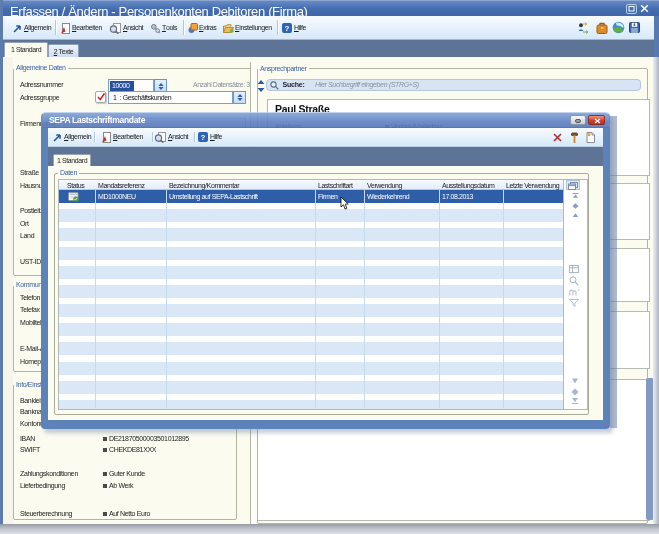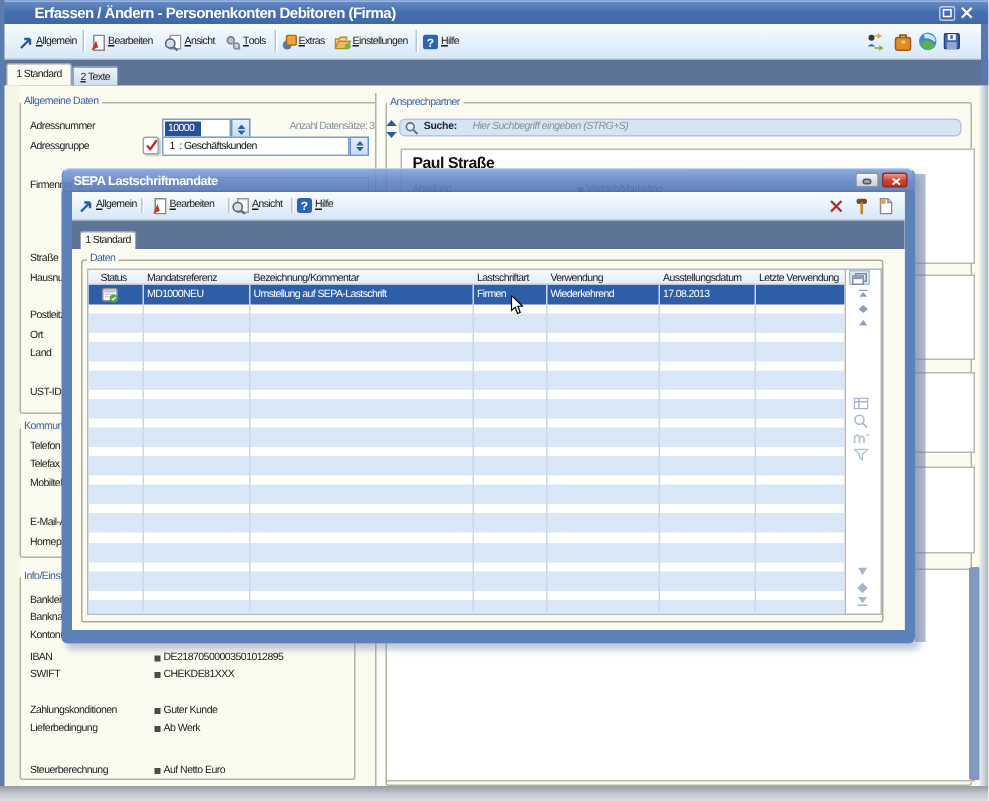--- a/index.html
+++ b/index.html
@@ -18,21 +18,21 @@
 .hdr { position:absolute; color:#1a1a1a; font-size:7px; letter-spacing:-0.4px; white-space:nowrap; line-height:9px; top:1px; }
 .selt { position:absolute; color:#fff; font-size:7px; letter-spacing:-0.4px; white-space:nowrap; line-height:12px; top:11px; }
 .colline { position:absolute; top:10px; bottom:1px; width:1px; background:#c9d9ec; }
 .card { position:absolute; background:#fff; border:1px solid #b6bab0; }
 </style>
 </head>
 <body>
 <div id="app">
 
   <div class="abs" style="left:0;top:0;width:659px;height:16px;background:linear-gradient(#678ac4,#456eb0 50%,#3f67a9);border-top:1px solid #8aa5d1;">
-    <div class="abs" style="left:10px;top:3px;font-size:10px;font-weight:bold;color:#fff;letter-spacing:-0.35px;margin-left:13px;">Erfassen / Ändern - Personenkonten Debitoren (Firma)</div>
+    <div class="abs" style="left:10px;top:3px;font-size:13px;font-weight:normal;color:#fff;letter-spacing:-0.35px;">Erfassen / Ändern - Personenkonten Debitoren (Firma)</div>
     <svg class="abs" style="left:626px;top:3px;" width="11" height="10" viewBox="0 0 11 10">
       <rect x="0.5" y="0.5" width="10" height="9" rx="1.5" fill="none" stroke="#b7cdec"></rect>
       <rect x="3" y="2.5" width="5" height="4.5" fill="none" stroke="#ffffff"></rect>
     </svg>
     <svg class="abs" style="left:640px;top:3px;" width="9" height="9" viewBox="0 0 9 9">
       <path d="M1.2 1.2 L7.8 7.8 M7.8 1.2 L1.2 7.8" stroke="#fff" stroke-width="1.5"></path>
     </svg>
   </div>
 
   <div class="abs" style="left:0;top:16px;width:659px;height:24px;background:linear-gradient(#f8fcfe,#e8f3fc 45%,#d7e8f8);border-bottom:1px solid #a2b8d0;">

